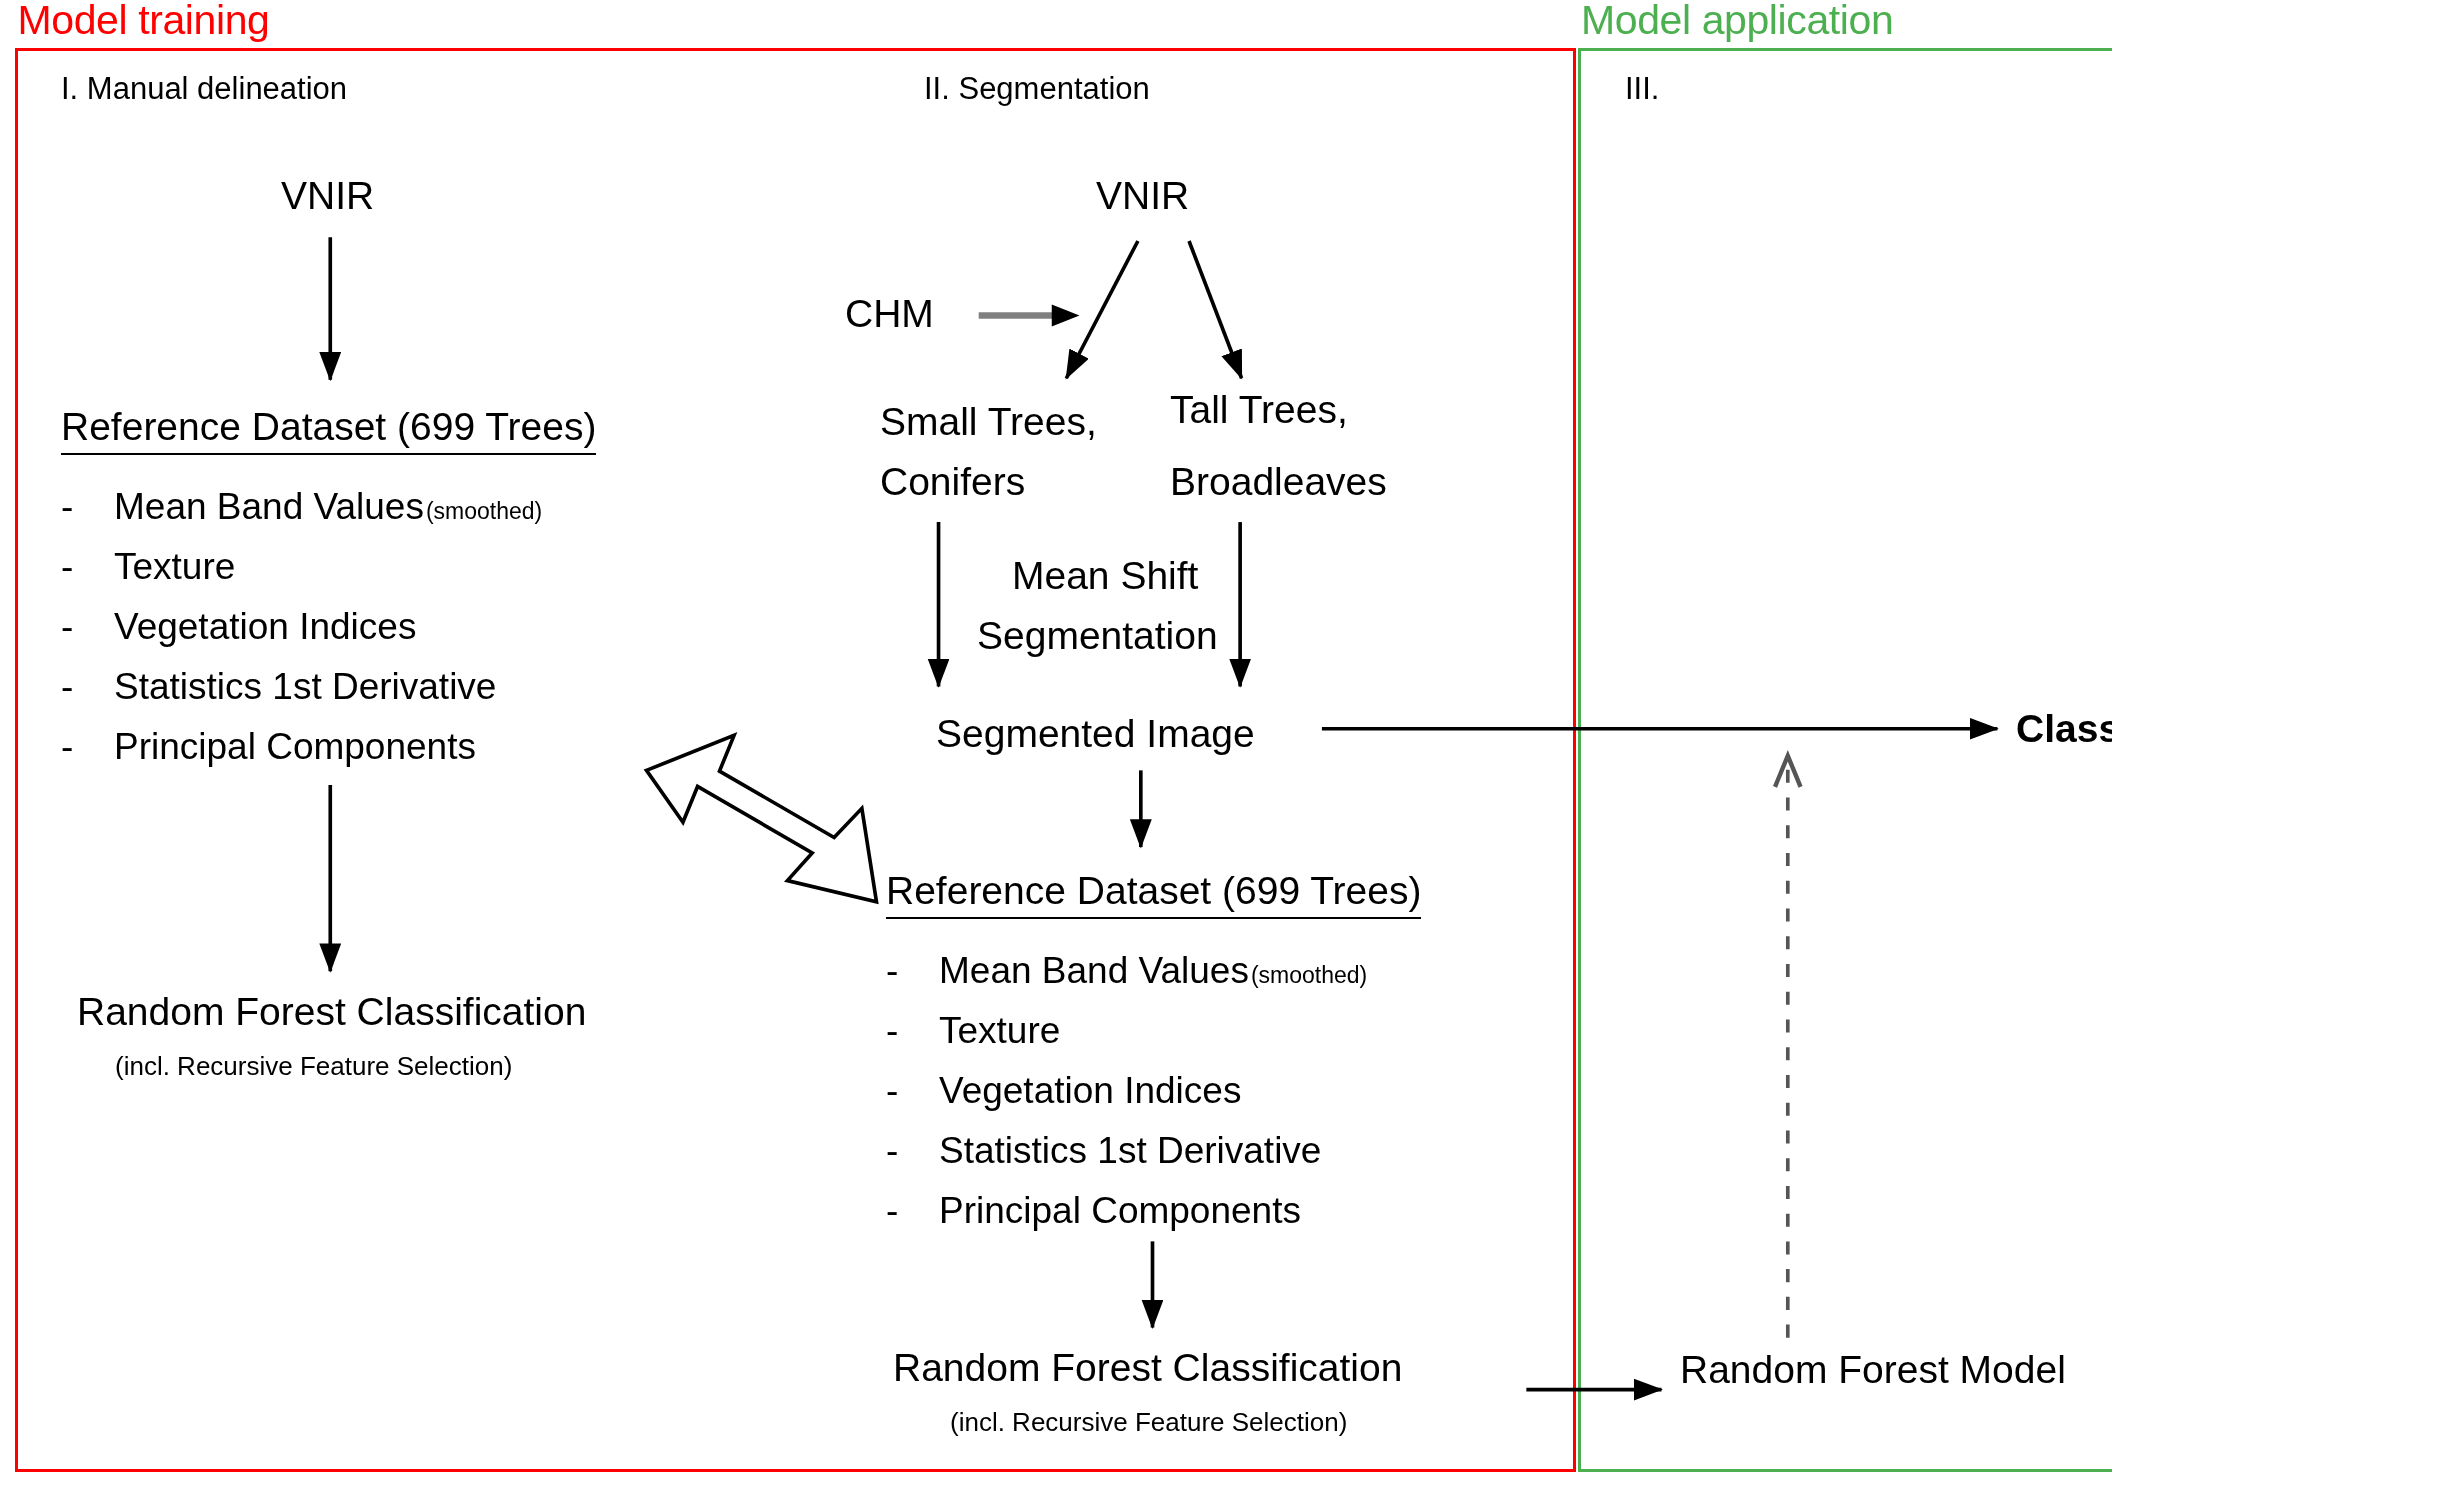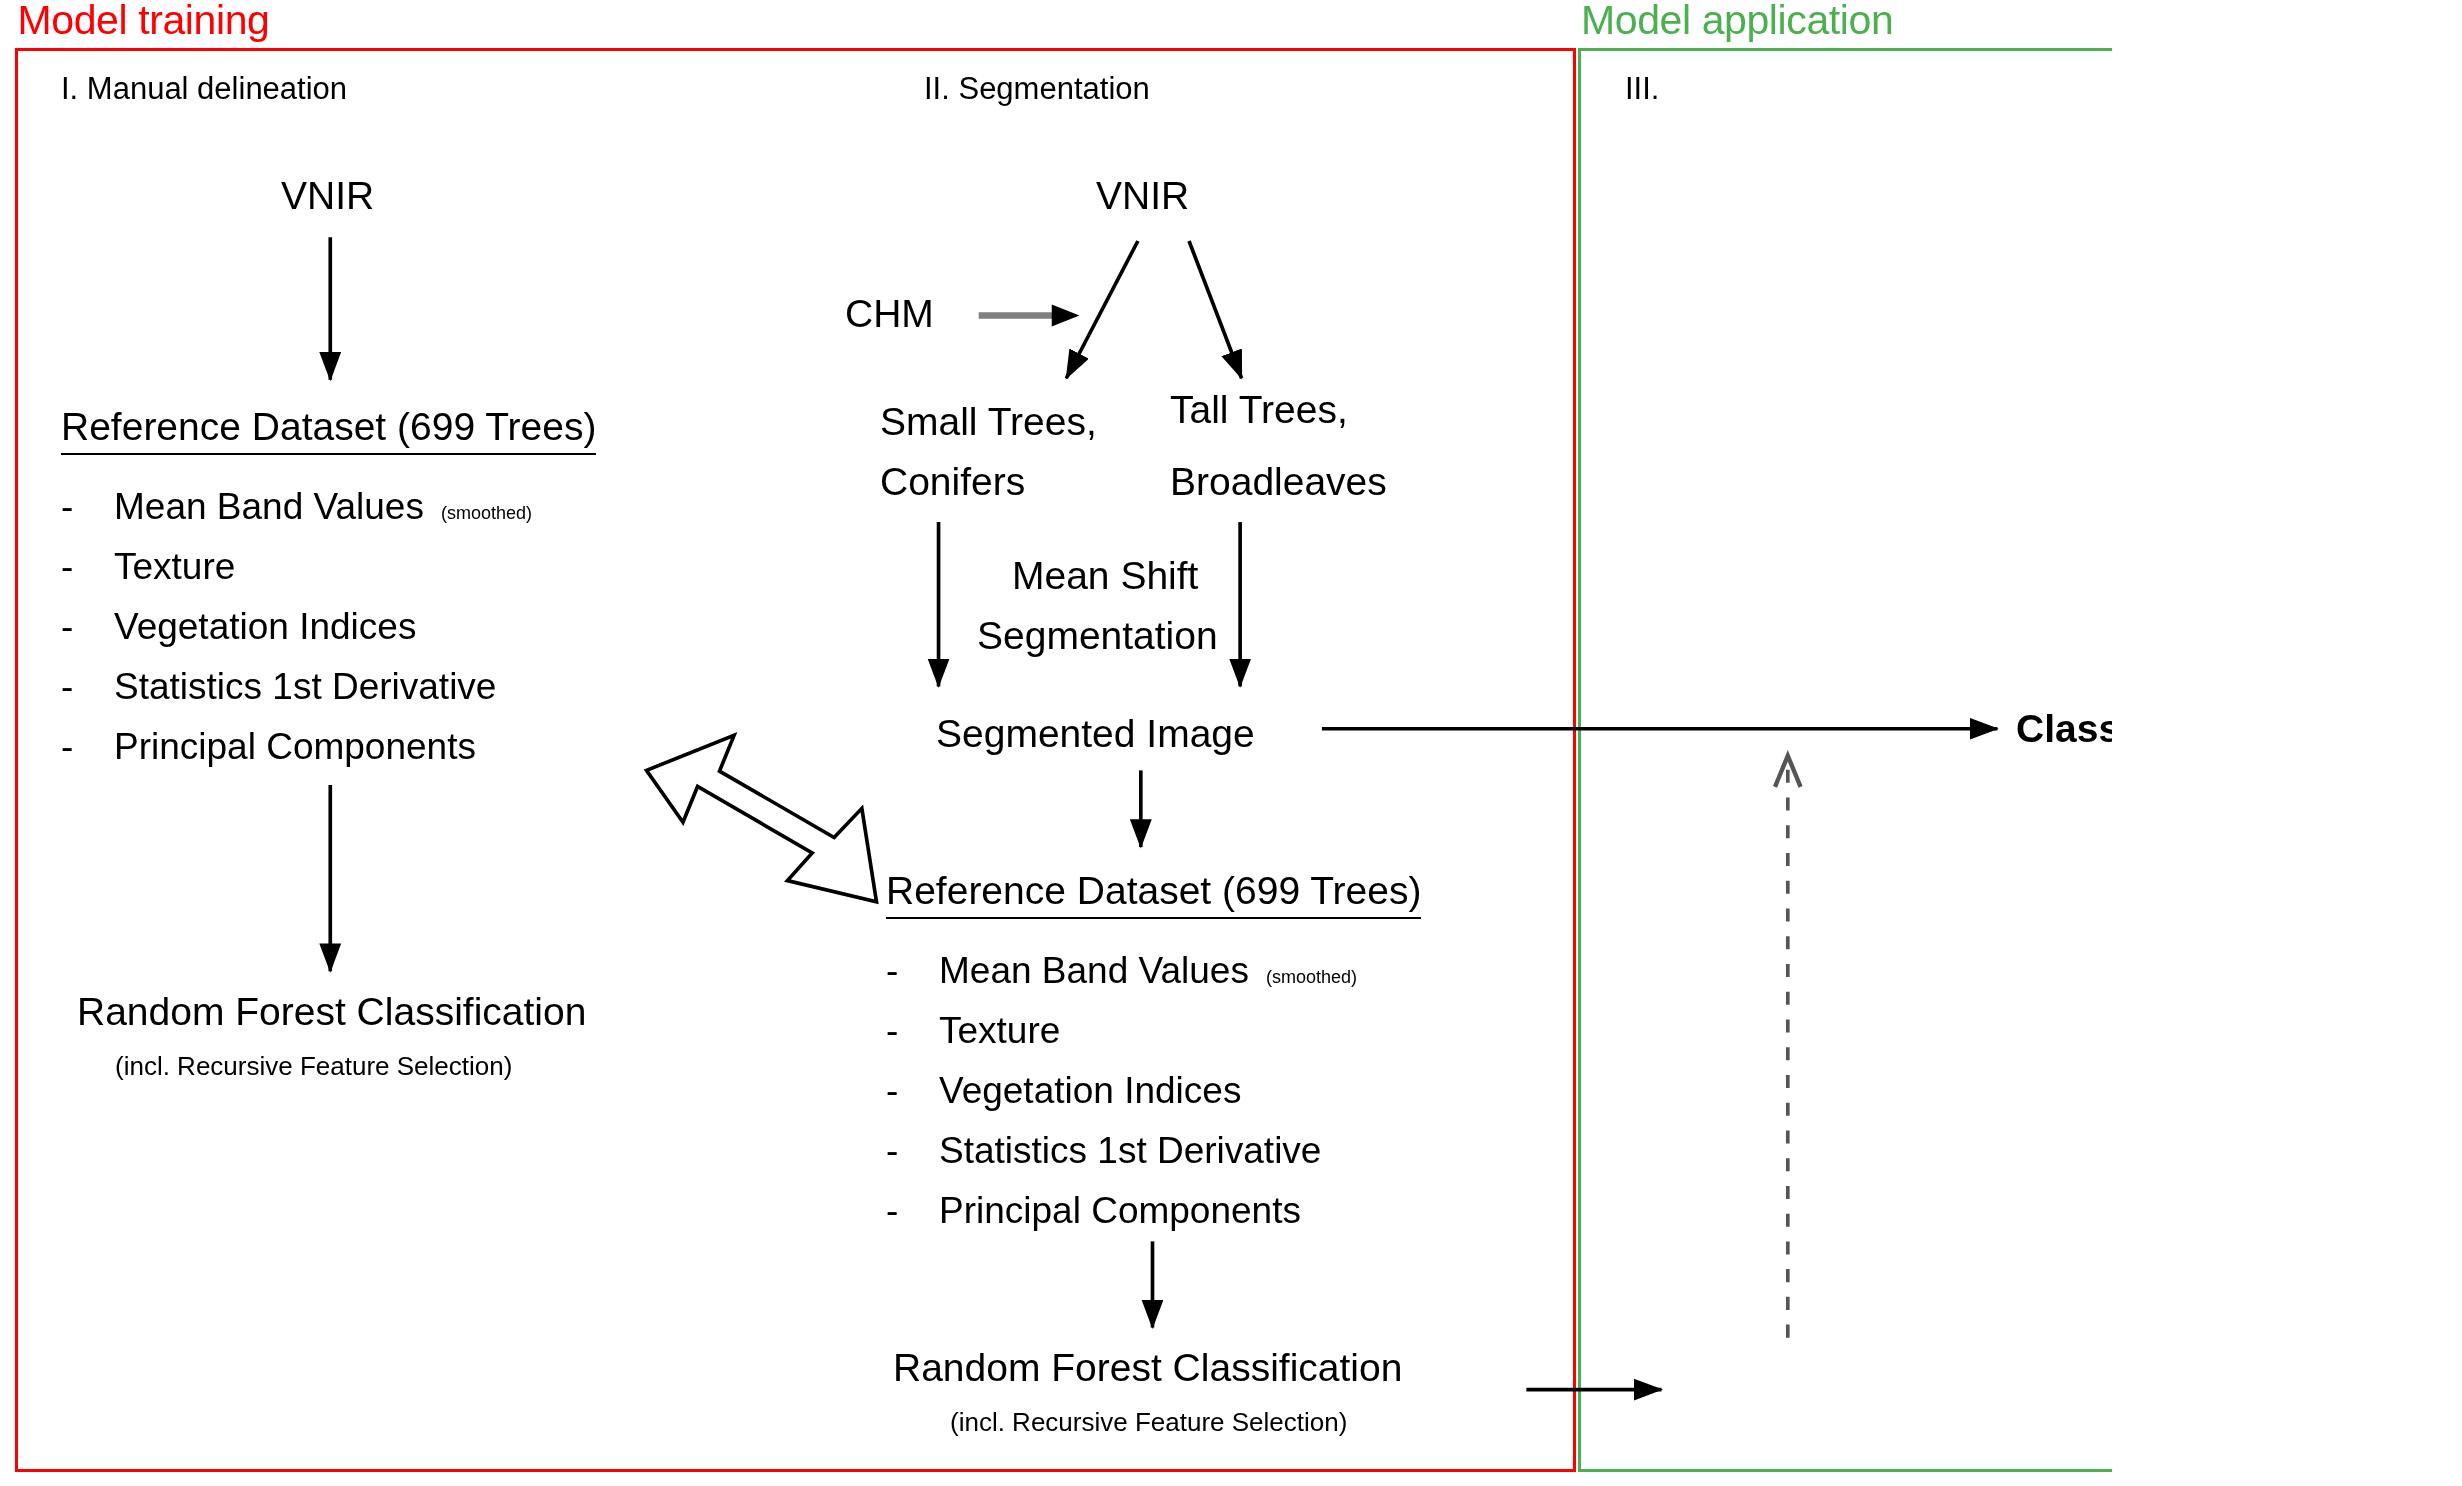--- a/index.html
+++ b/index.html
@@ -24,21 +24,21 @@
   .node-sm{font-size:26px;}
   .node-bold{font-size:39px;font-weight:bold;}
 
   .underlined{font-size:39px;border-bottom:2.9px solid #000;padding-bottom:4.4px;}
 
   
   .blist{position:absolute;}
   .brow{display:flex;align-items:baseline;height:60px;}
   .bdash{width:53px;font-size:37px;flex:none;}
   .blabel{font-size:37px;}
-  .bsub{font-size:18px;margin-left:17px;}
+  .bsub{font-size:23px;margin-left:2px;}
 
   
   #arrows{position:absolute;left:0;top:0;width:2462px;height:1486px;pointer-events:none;}
 </style>
 </head>
 <body>
 
 <div id="canvas">
 
   <div class="panel" id="panel-training"></div>
@@ -128,20 +128,21 @@
     </div>
 
   <div class="t node" style="left:893px; top:1346px;">Random Forest Classification</div>
 
   <div class="t node-sm" style="left:950px; top:1408px;">(incl. Recursive Feature Selection)</div>
 
   <div class="t" style="left:756px; top:790px; font-size:34px; font-weight:bold;">≈</div>
 
   <div class="t node-bold" style="left:2016px; top:707px;">Classified Tree Map</div>
 
+  <div class="t node" style="left:1680px; top:1348px;">Random Forest Model</div>
 
   <svg id="arrows" viewBox="0 0 3371 2035">
     <defs>
       <marker id="ah" markerWidth="9" markerHeight="9" refX="7.6" refY="3" orient="auto" markerUnits="strokeWidth">
         <path d="M0,0 L8,3 L0,6 z" fill="#000"></path>
       </marker>
       <marker id="ah-open" markerWidth="11" markerHeight="11" refX="9" refY="4" orient="auto" markerUnits="strokeWidth">
         <path d="M0.5,0.5 L9,4 L0.5,7.5" fill="none" stroke="#555" stroke-width="1.2"></path>
       </marker>
     </defs>

